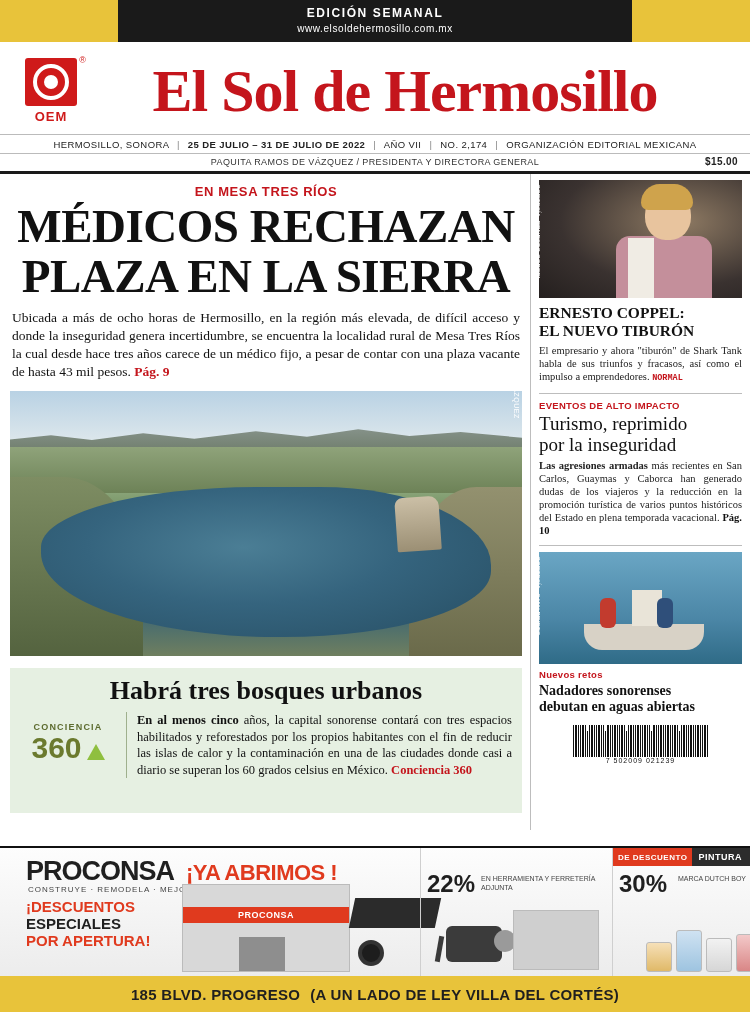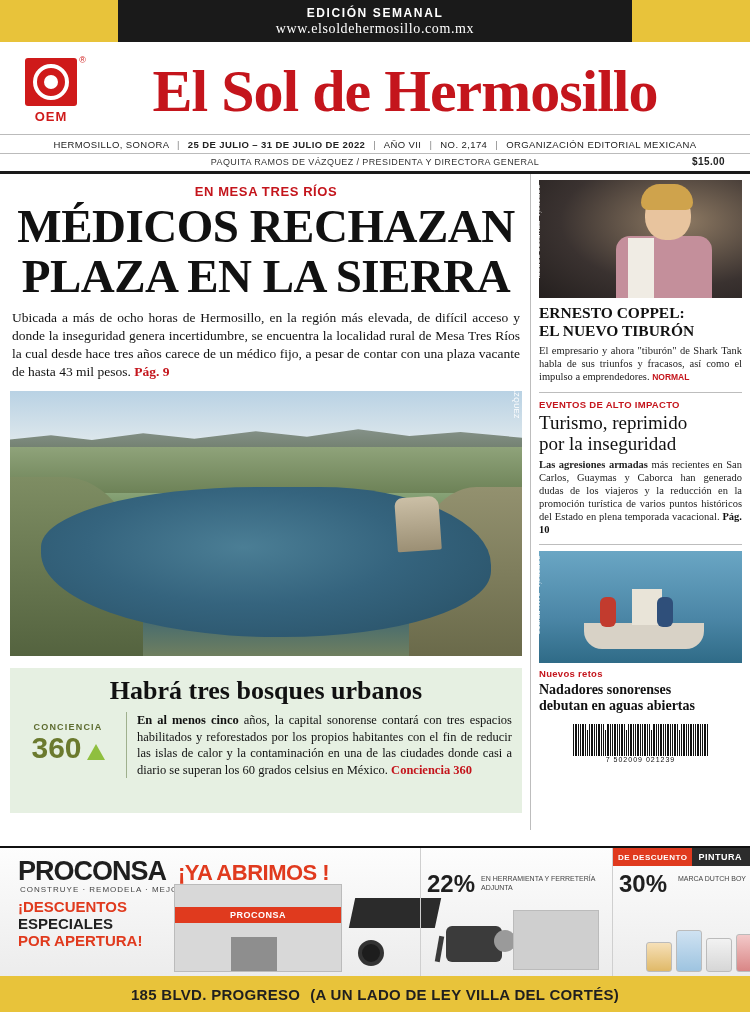--- a/index.html
+++ b/index.html
@@ -16,22 +16,22 @@
     height: 42px; background: #1a1a1a; color: #fff;
     display: flex; flex-direction: column; align-items: center; justify-content: center;
     position: relative;
   }
   .topbar .edicion {
     font-family: "Liberation Sans", sans-serif;
     font-weight: bold; font-size: 12px; letter-spacing: 1.6px; color:#ffffff;
     line-height: 15px;
   }
   .topbar .weburl {
-    font-family: Liberation Serif, serif;
-    font-size: 14px; letter-spacing: .6px; color:#ffffff; line-height: 16px;
+    font-family: Liberation Sans, sans-serif;
+    font-size: 10px; letter-spacing: .6px; color:#ffffff; line-height: 16px;
   }
   .topbar .corner-l, .topbar .corner-r {
     position:absolute; top:0; width: 118px; height: 42px; background:#e8c33a;
   }
   .topbar .corner-l { left: 0; }
   .topbar .corner-r { right: 0; }
 
   
   .masthead {
     position: relative; height: 92px; padding: 6px 10px 0 10px;
@@ -75,21 +75,21 @@
   }
   .dateline .d-strong { font-weight:bold; }
   .dateline .sep { color:#888; padding: 0 5px; }
   .subline {
     position: relative;
     text-align:center; padding: 3px 0 4px 0;
     font-family:"Liberation Sans", sans-serif; font-size: 9px; color:#333;
     letter-spacing:.4px; border-bottom: 3px solid #1a1a1a;
   }
   .price {
-    position:absolute; right: 25px; top: 2px;
+    position:absolute; right: 12px; top: 2px;
     font-family:"Liberation Sans", sans-serif; font-weight:bold; font-size:10px; color:#222;
   }
 
   
   .content { display: flex; padding: 0; height: 656px; }
   .left-col { width: 530px; padding: 6px 8px 0 10px; position: relative; }
   .right-col { width: 220px; border-left: 1px solid #bdbdbd; padding: 6px 8px 0 8px; position:relative;}
 
   .kicker {
     text-align:center; color:#c4151c; font-family:"Liberation Sans", sans-serif;
@@ -205,21 +205,21 @@
     position:absolute; left: 2px; top: 4px; transform: rotate(90deg); transform-origin: left top;
     font-family:"Liberation Sans", sans-serif; font-size: 6.5px; color:#fff; white-space:nowrap;
   }
   .r-title {
     font-family:"Liberation Serif", serif; font-weight:bold; font-size: 15.5px;
     line-height: 18px; color:#111; margin-top: 6px;
   }
   .r-body {
     font-size: 10.5px; line-height: 13px; color:#222; margin-top: 4px; text-align: justify;
   }
-  .tag-normal { color:#c4151c; font-weight:bold; font-family:Liberation Sans, sans-serif; font-size:8.5px;margin-top:30px;}
+  .tag-normal { color:#c4151c; font-weight:bold; font-family:Liberation Mono, monospace; font-size:8.5px;margin-top:30px;}
   .rule { border-top: 1px solid #bdbdbd; margin: 8px 0 6px 0; }
   .r-kicker {
     color:#c4151c; font-family:"Liberation Sans", sans-serif; font-weight:bold;
     font-size: 9.5px; letter-spacing:.3px;
   }
   .r-head2 {
     font-family:"Liberation Serif", serif; font-size: 19px; line-height: 21px; color:#111;
     margin-top: 2px;
   }
   .r-pag { color:#111; font-weight:bold; }
@@ -244,21 +244,21 @@
   }
   .barcode { margin-top: 8px; text-align:center; }
   .bars { height: 34px; display:flex; align-items:flex-end; justify-content:center; gap:1px; }
   .bars i { display:block; width:1px; height:32px; background:#111; }
   .bars i.w { width:2px; } .bars i.s { height:26px; }
   .barnum { font-family:"Liberation Sans", sans-serif; font-size:7px; letter-spacing:1px; color:#111; }
 
   
   .ad { position:absolute; left:0; bottom:0; width:750px; height:166px; border-top:2px solid #111; }
   .ad-top { height: 128px; position: relative; background: linear-gradient(#fdfdfd,#ececec); }
-  .ad-left { position:absolute; left:4px; top:0; width: 400px; height:104px; }
+  .ad-left { position:absolute; left:12px; top:0; width: 400px; height:104px; }
   .proconsa {
     font-family:"Liberation Sans", sans-serif; font-weight:bold; font-size: 27px;
     color:#1f1f1f; letter-spacing:-1px; padding: 8px 0 0 14px; display:inline-block;
   }
   .yaabrimos {
     font-family:"Liberation Sans", sans-serif; font-weight:bold; font-size: 22px;
     color:#e03a1e; letter-spacing:-.5px; padding-left: 8px;
   }
   .constr {
     font-family:"Liberation Sans", sans-serif; font-size: 8px; letter-spacing: 1px;

